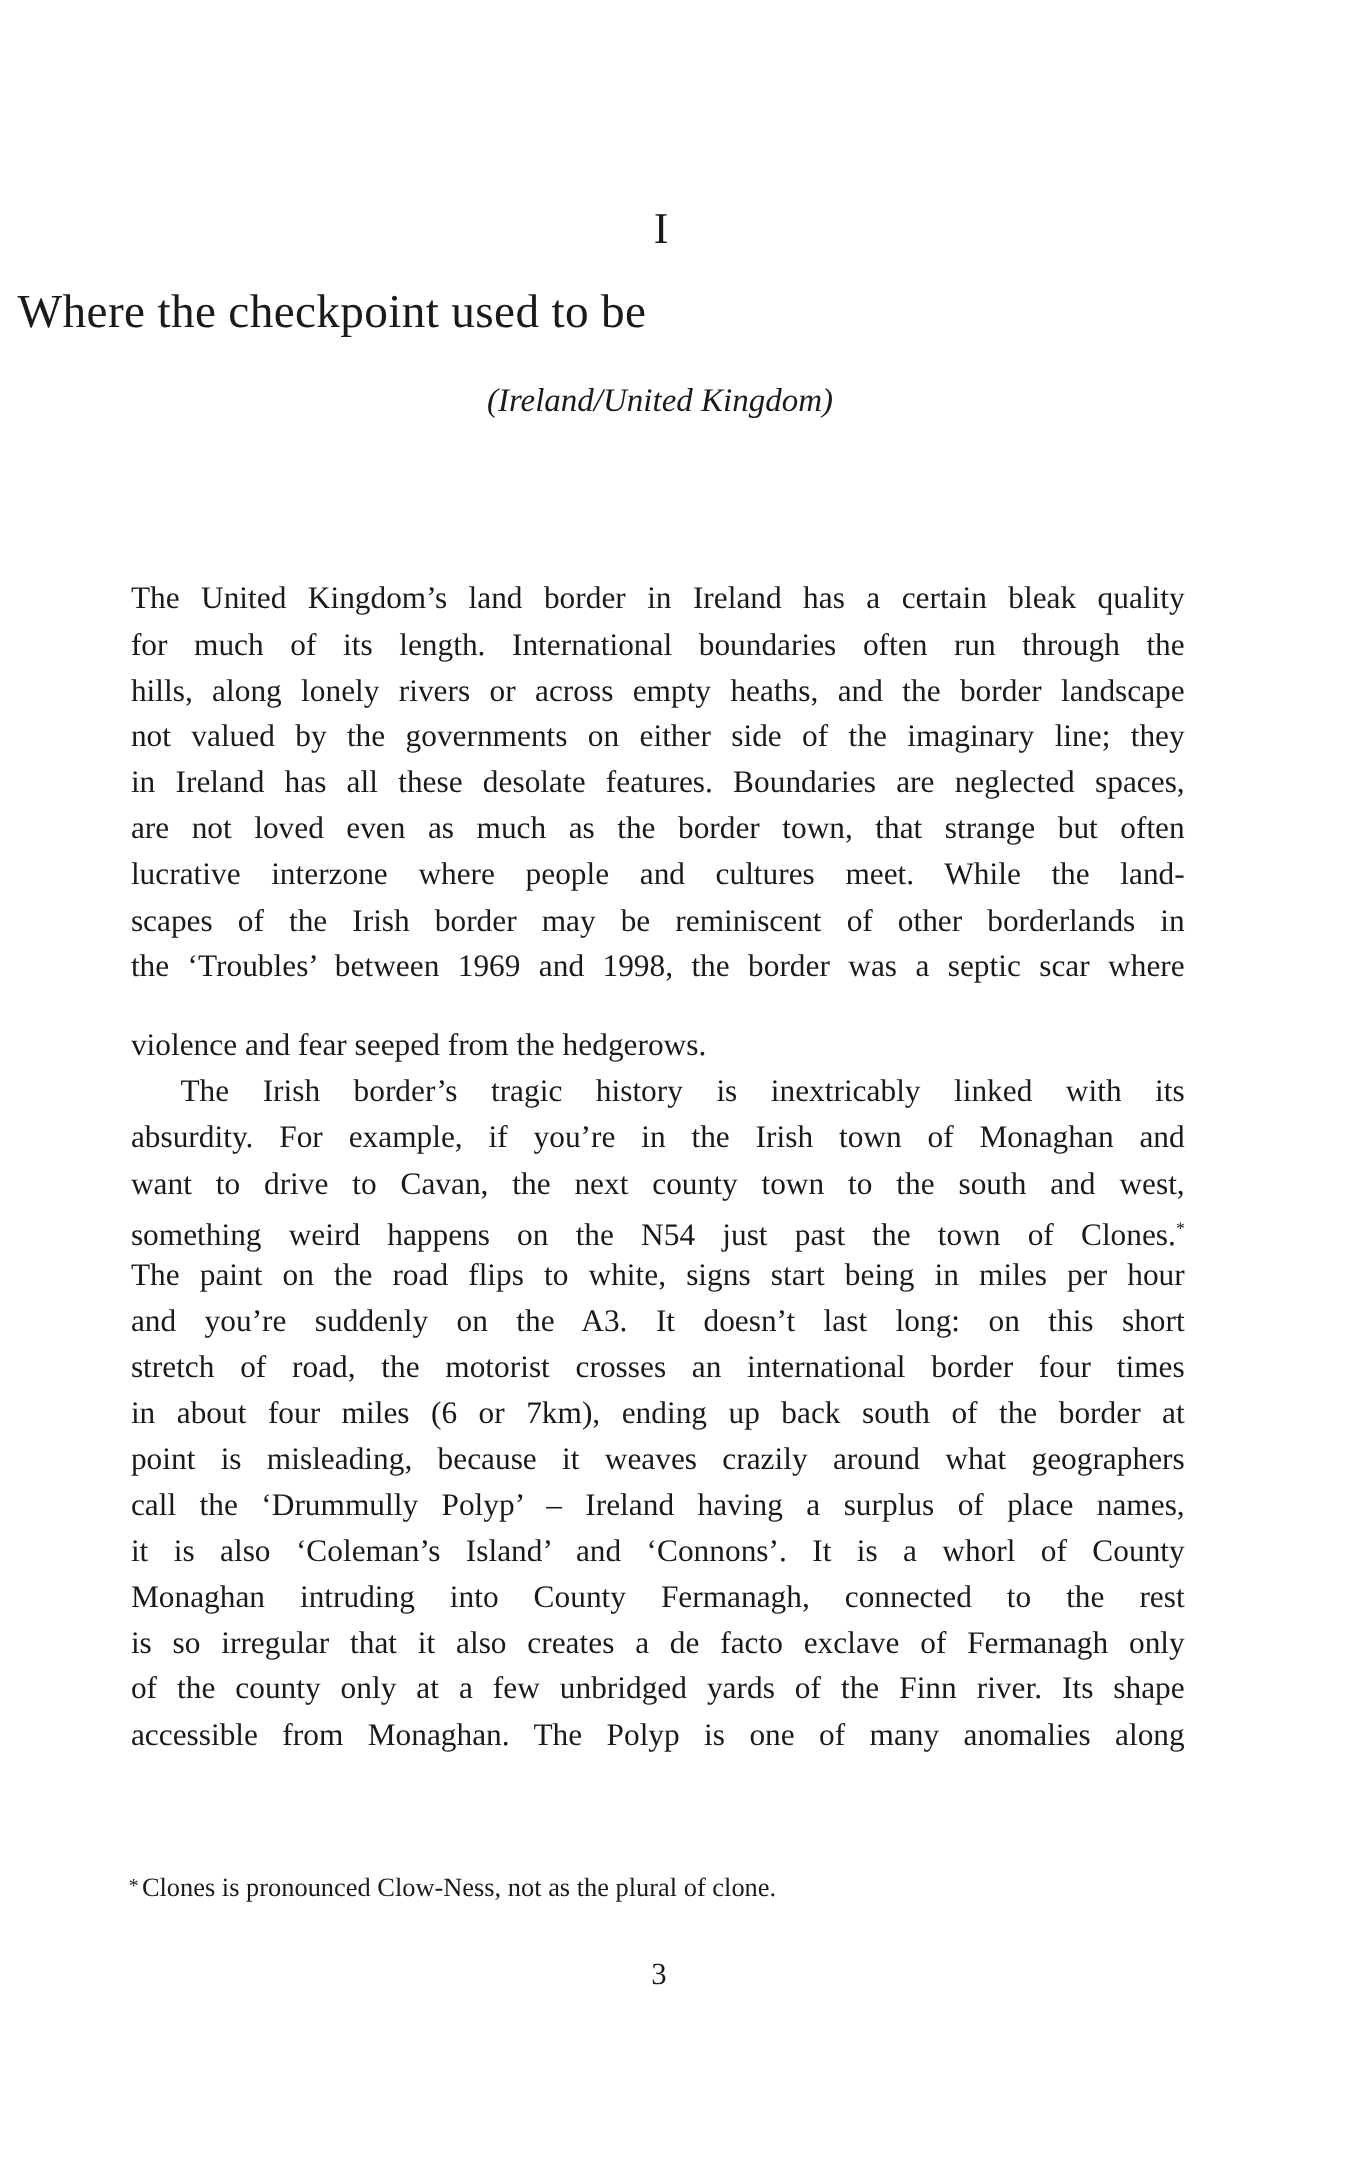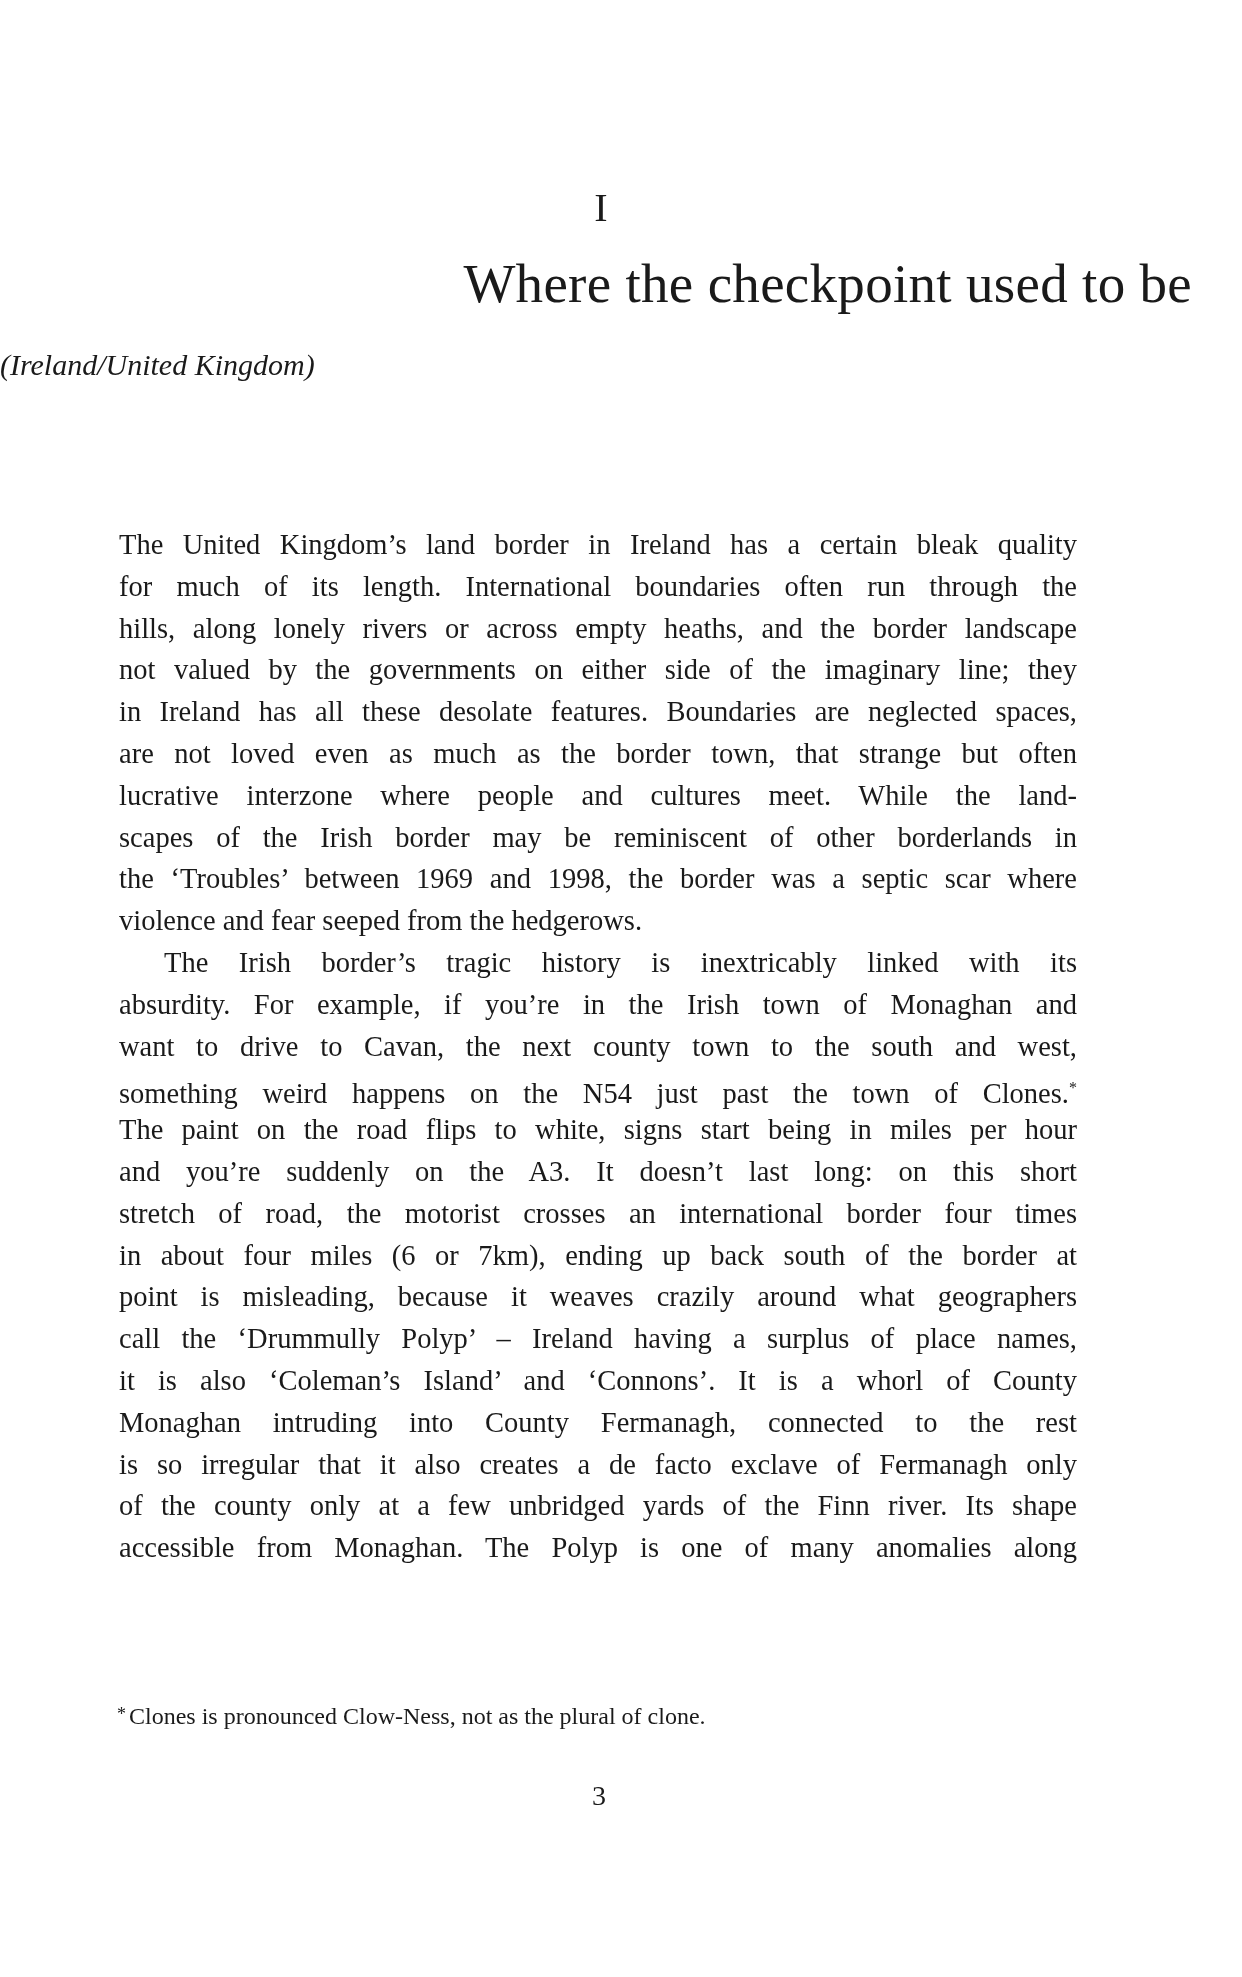--- a/index.html
+++ b/index.html
@@ -22,31 +22,32 @@
       width: 1202px;
       text-align: center;
       font-size: 40px;
       line-height: 44px;
     }
     .chapter-title {
       position: absolute;
       top: 256px;
       left: 0;
       width: 1192px;
-      text-align: right;
-      font-size: 55px;
+      text-align: left;
+      font-size: 43px;
       line-height: 56px;
       letter-spacing: 0.3px;
+      padding-left: 16px;
     }
     .chapter-subtitle {
       position: absolute;
       top: 345px;
       left: 0;
       width: 1200px;
-      text-align: left;
+      text-align: center;
       font-size: 30px;
       font-style: italic;
       line-height: 40px;
     }
     .body-text {
       position: absolute;
       top: 524px;
       left: 119px;
       width: 958px;
       font-size: 28.5px;
@@ -55,20 +56,21 @@
       display: block;
       height: 41.8px;
       line-height: 41.8px;
       white-space: nowrap;
       text-align: justify;
       text-align-last: justify;
       overflow: visible;
     }
     .line.last {
       text-align-last: left;
+      margin-top: 30px;
     }
     .line.indent {
       padding-left: 45px;
     }
     .footnote {
       position: absolute;
       top: 1699px;
       left: 117px;
       font-size: 24px;
       line-height: 30px;

